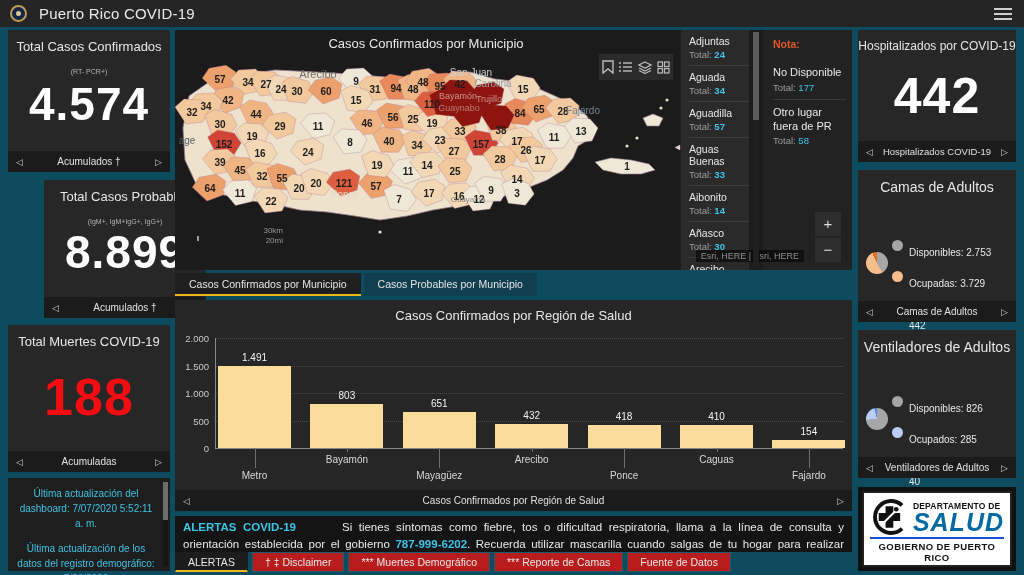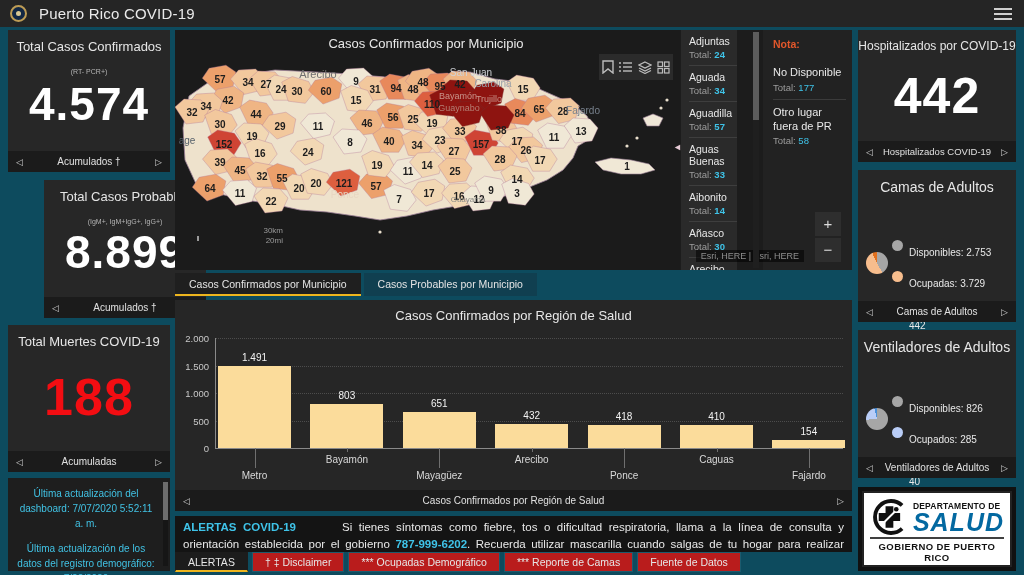--- a/index.html
+++ b/index.html
@@ -42,21 +42,21 @@
   .zoom-btns { position:absolute; left:640px; top:182px; width:26px; z-index:4; }
   .zoom-btn { width:26px; height:24px; background:#2e2e2e; color:#dcdcdc; font-size:15px; text-align:center;
               line-height:24px; margin-bottom:2px; cursor:pointer; }
   .scalebar { position:absolute; left:22px; top:196px; z-index:4; color:#9a9a9a; font-size:8px; width:86px;}
   .scalebar .bar { height:5px; border-left:1px solid #9a9a9a; border-right:1px solid #9a9a9a; border-bottom:1px solid #9a9a9a; }
   .scalebar .km { text-align:right; margin-bottom:1px;}
   .scalebar .mi { text-align:right; margin-top:1px;}
   .attribution { position:absolute; right:48px; bottom:8px; background:rgba(0,0,0,.55); color:#8e8e8e;
                  font-size:9px; padding:1px 5px; z-index:4; }
 
-  #muni-list { position:absolute; left:506px; top:0; width:56px; height:240px; background:#2a2a2a;
+  #muni-list { position:absolute; left:506px; top:0; width:68px; height:240px; background:#2a2a2a;
                overflow:hidden; z-index:3; padding-left:8px; }
   .muni-item { border-bottom:1px solid #3e3e3e; padding:5px 2px 5px 0; cursor:pointer; }
   .muni-name { color:#e8e8e8; font-size:10.5px; }
   .muni-total { font-size:9.5px; margin-top:2px; }
   .muni-total .lab { color:#9d9d9d; }
   .muni-total .val { color:#3fc3e8; font-weight:bold; }
   #muni-scroll { position:absolute; left:578px; top:2px; width:6px; height:236px; background:#1f1f1f; z-index:4;}
   #muni-scroll .thumb { width:6px; height:88px; background:#5c5c5c; }
   .list-collapse { position:absolute; left:498px; top:112px; z-index:5; color:#e7cbd6; font-size:9px; }
 
@@ -107,21 +107,21 @@
 
   
   #logo-box { position:absolute; left:858px; top:487px; width:158px; height:84px; background:#111;
               padding:4px; }
   .logo-inner { background:#ffffff; width:100%; height:100%; border:2px solid #222; padding:4px 6px 2px 6px;
                 display:flex; flex-direction:column; }
   .logo-top { display:flex; align-items:center; flex:1; }
   .logo-text { margin-left:4px; }
   .logo-line1 { font-size:8.5px; font-weight:bold; color:#111; letter-spacing:.2px;}
   .logo-line2 { font-size:25px; font-weight:bold; color:#0369a1; letter-spacing:1px; line-height:.9;font-style:italic; }
-  .logo-bottom { border-top:2px solid #404040; text-align:center; font-size:9.5px; font-weight:bold;
+  .logo-bottom { border-top:2px solid #1d4ed8; text-align:center; font-size:9.5px; font-weight:bold;
                  color:#111; padding-top:2px; letter-spacing:.4px; }
 </style>
 </head>
 <body>
 
 <div class="topbar">
   <div class="seal"></div>
   <div class="app-title">Puerto Rico COVID-19</div>
   <div class="hamburger">
       <div></div>
@@ -489,21 +489,21 @@
     <span class="arr">▷</span>
   </div>
 </div>
 
 <div id="alert-panel">
   <span class="cy">ALERTAS COVID-19</span><span class="gap"></span><span>Si tienes síntomas como fiebre, tos o dificultad respiratoria, llama a la línea de consulta y orientación establecida por el gobierno </span><span class="cy">787-999-6202</span><span>. Recuerda utilizar mascarilla cuando salgas de tu hogar para realizar alguna gestión de urgencia o primera necesidad. Practica las medidas de prevención (lavado de manos, etiqueta al toser y no tocarte los ojos, nariz y boca) y respeta las normas de distanciamiento físico.</span>
 </div>
 <div class="bottom-tabs" id="bottom-tabs">
     <div class="btab active">ALERTAS</div>
     <div class="btab">† ‡ Disclaimer</div>
-    <div class="btab">*** Ocupadas Demográfico</div>
+    <div class="btab">*** Muertes Demográfico</div>
     <div class="btab">*** Reporte de Camas</div>
     <div class="btab">Fuente de Datos</div>
   </div>
 
 <div class="panel" style="left:858px; top:30px; width:158px; height:132px;">
   <div class="panel-title" style="font-size:12px;">Hospitalizados por COVID-19</div>
   <div class="bignum" style="margin-top:14px; font-size:50px;">442</div>
   <div class="nav-strip">
     <span class="arr">◁</span>
     <span class="nav-label" style="font-size:9.5px;">Hospitalizados COVID-19</span>

